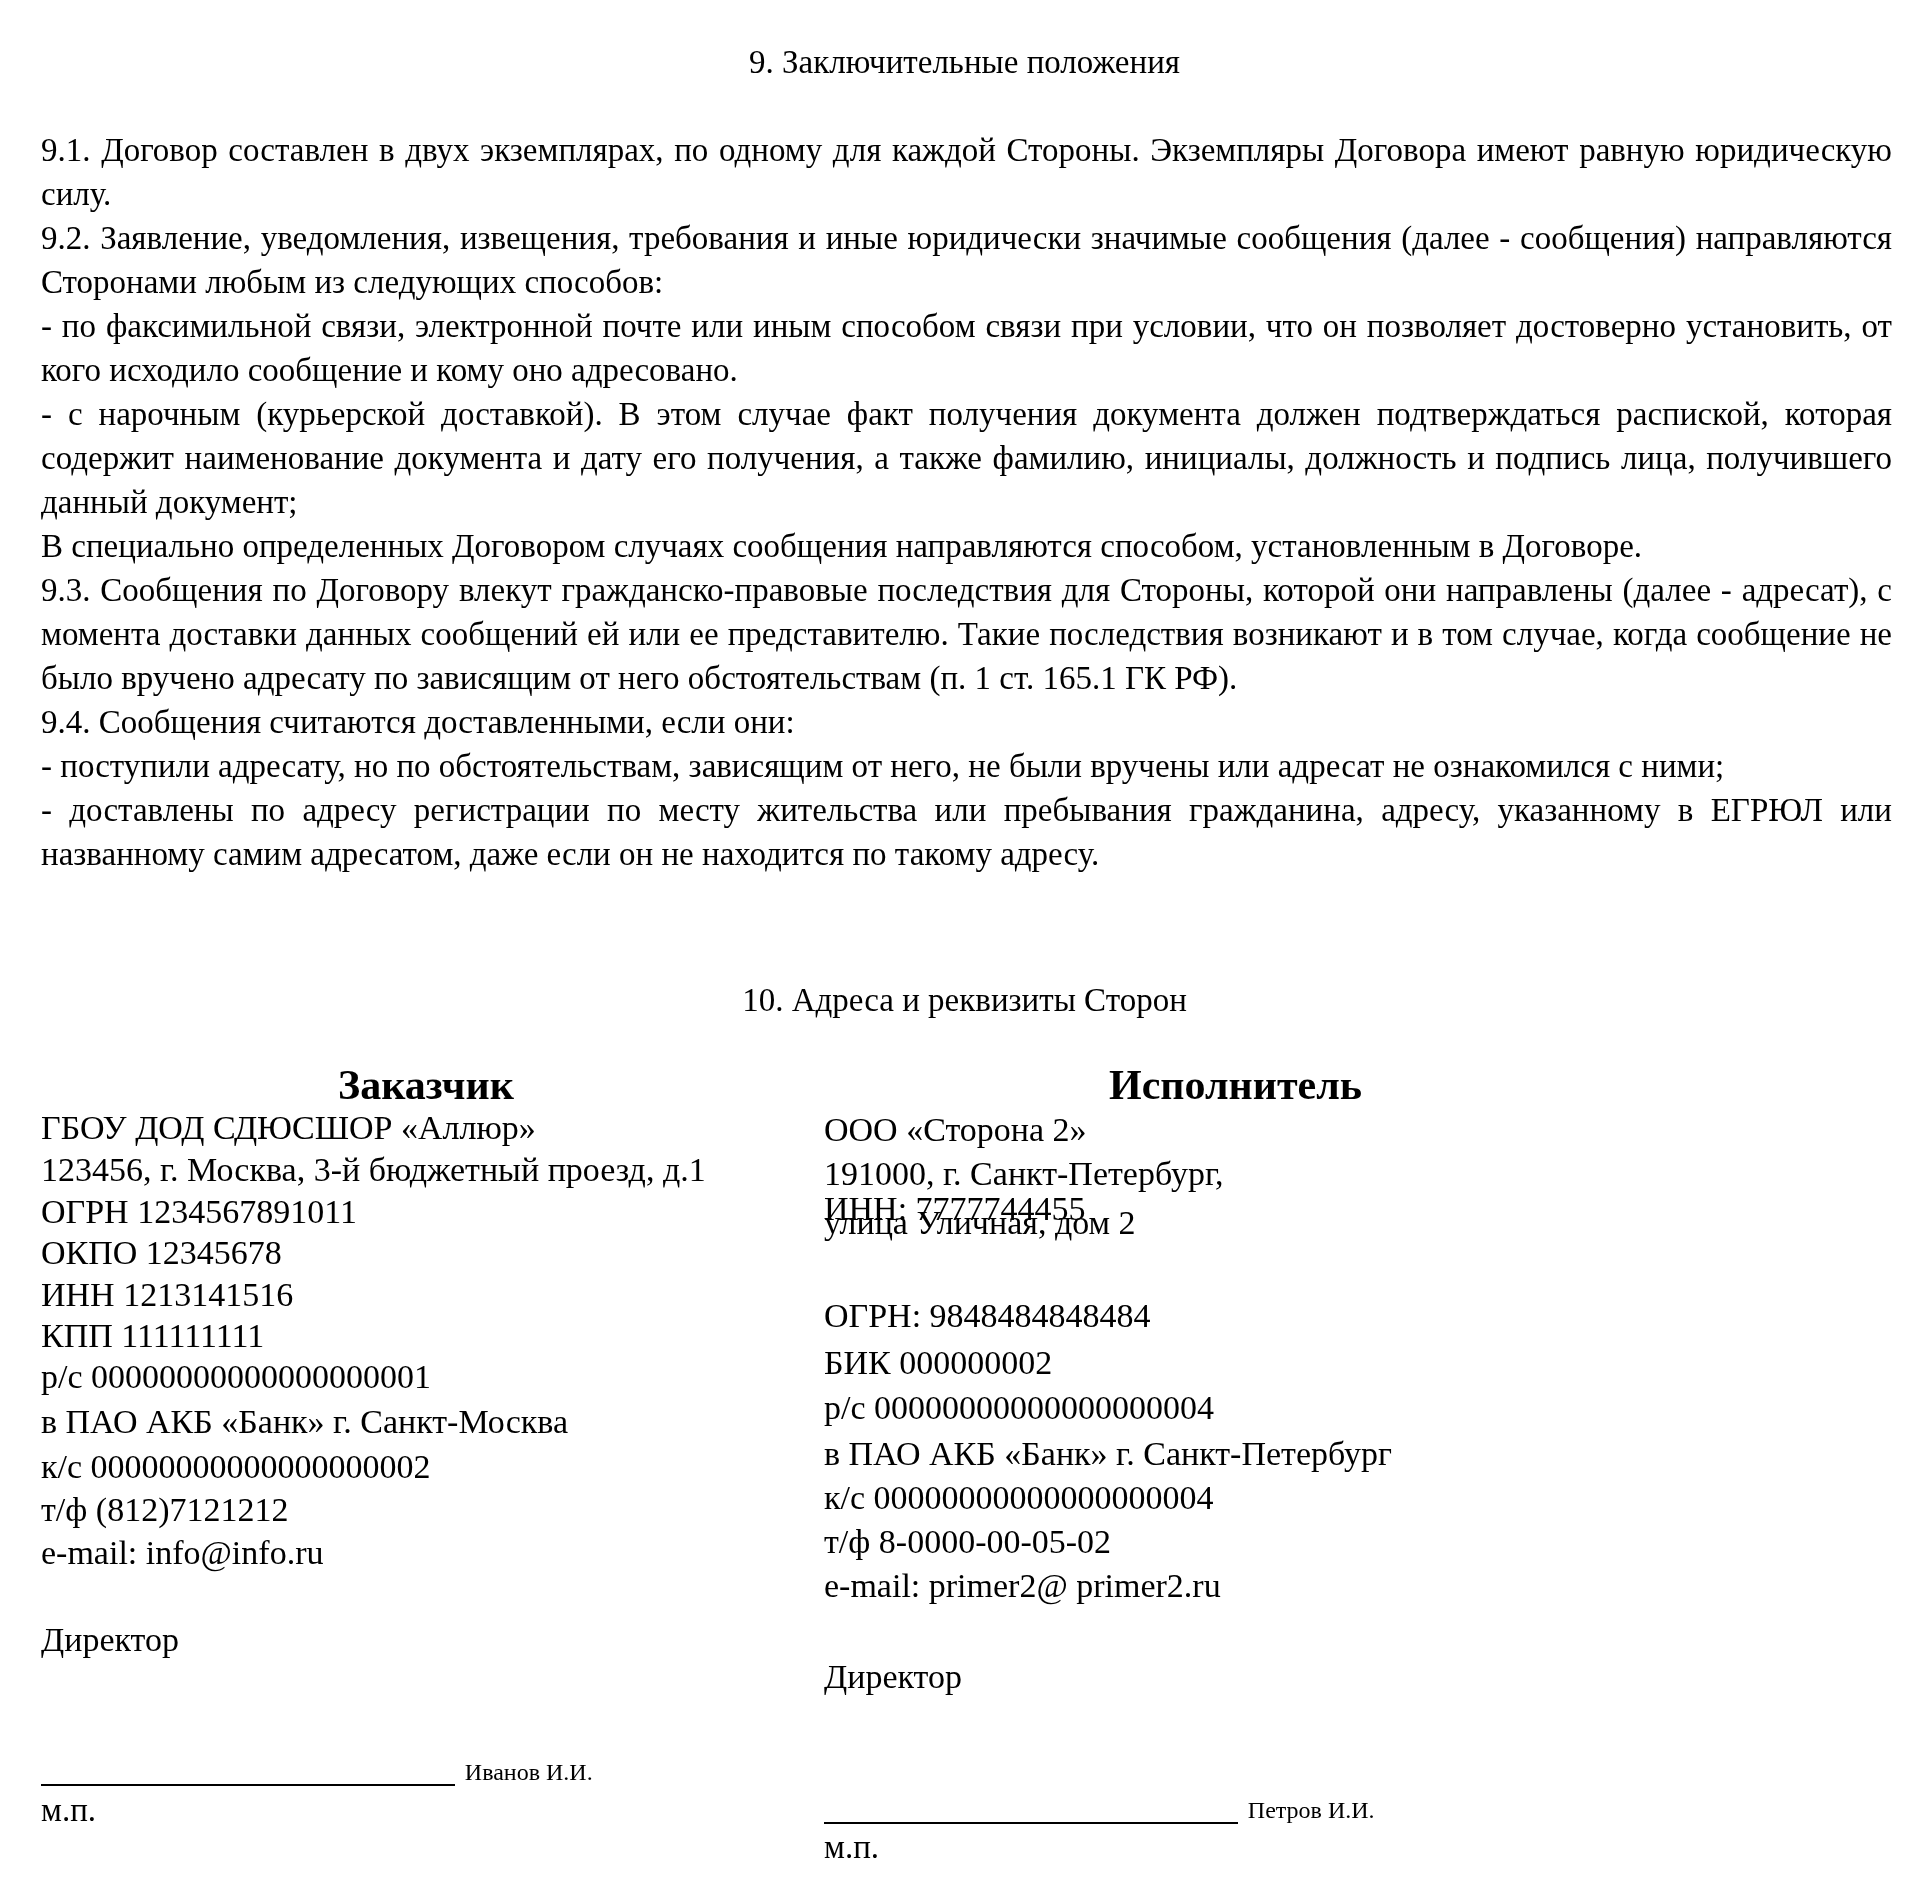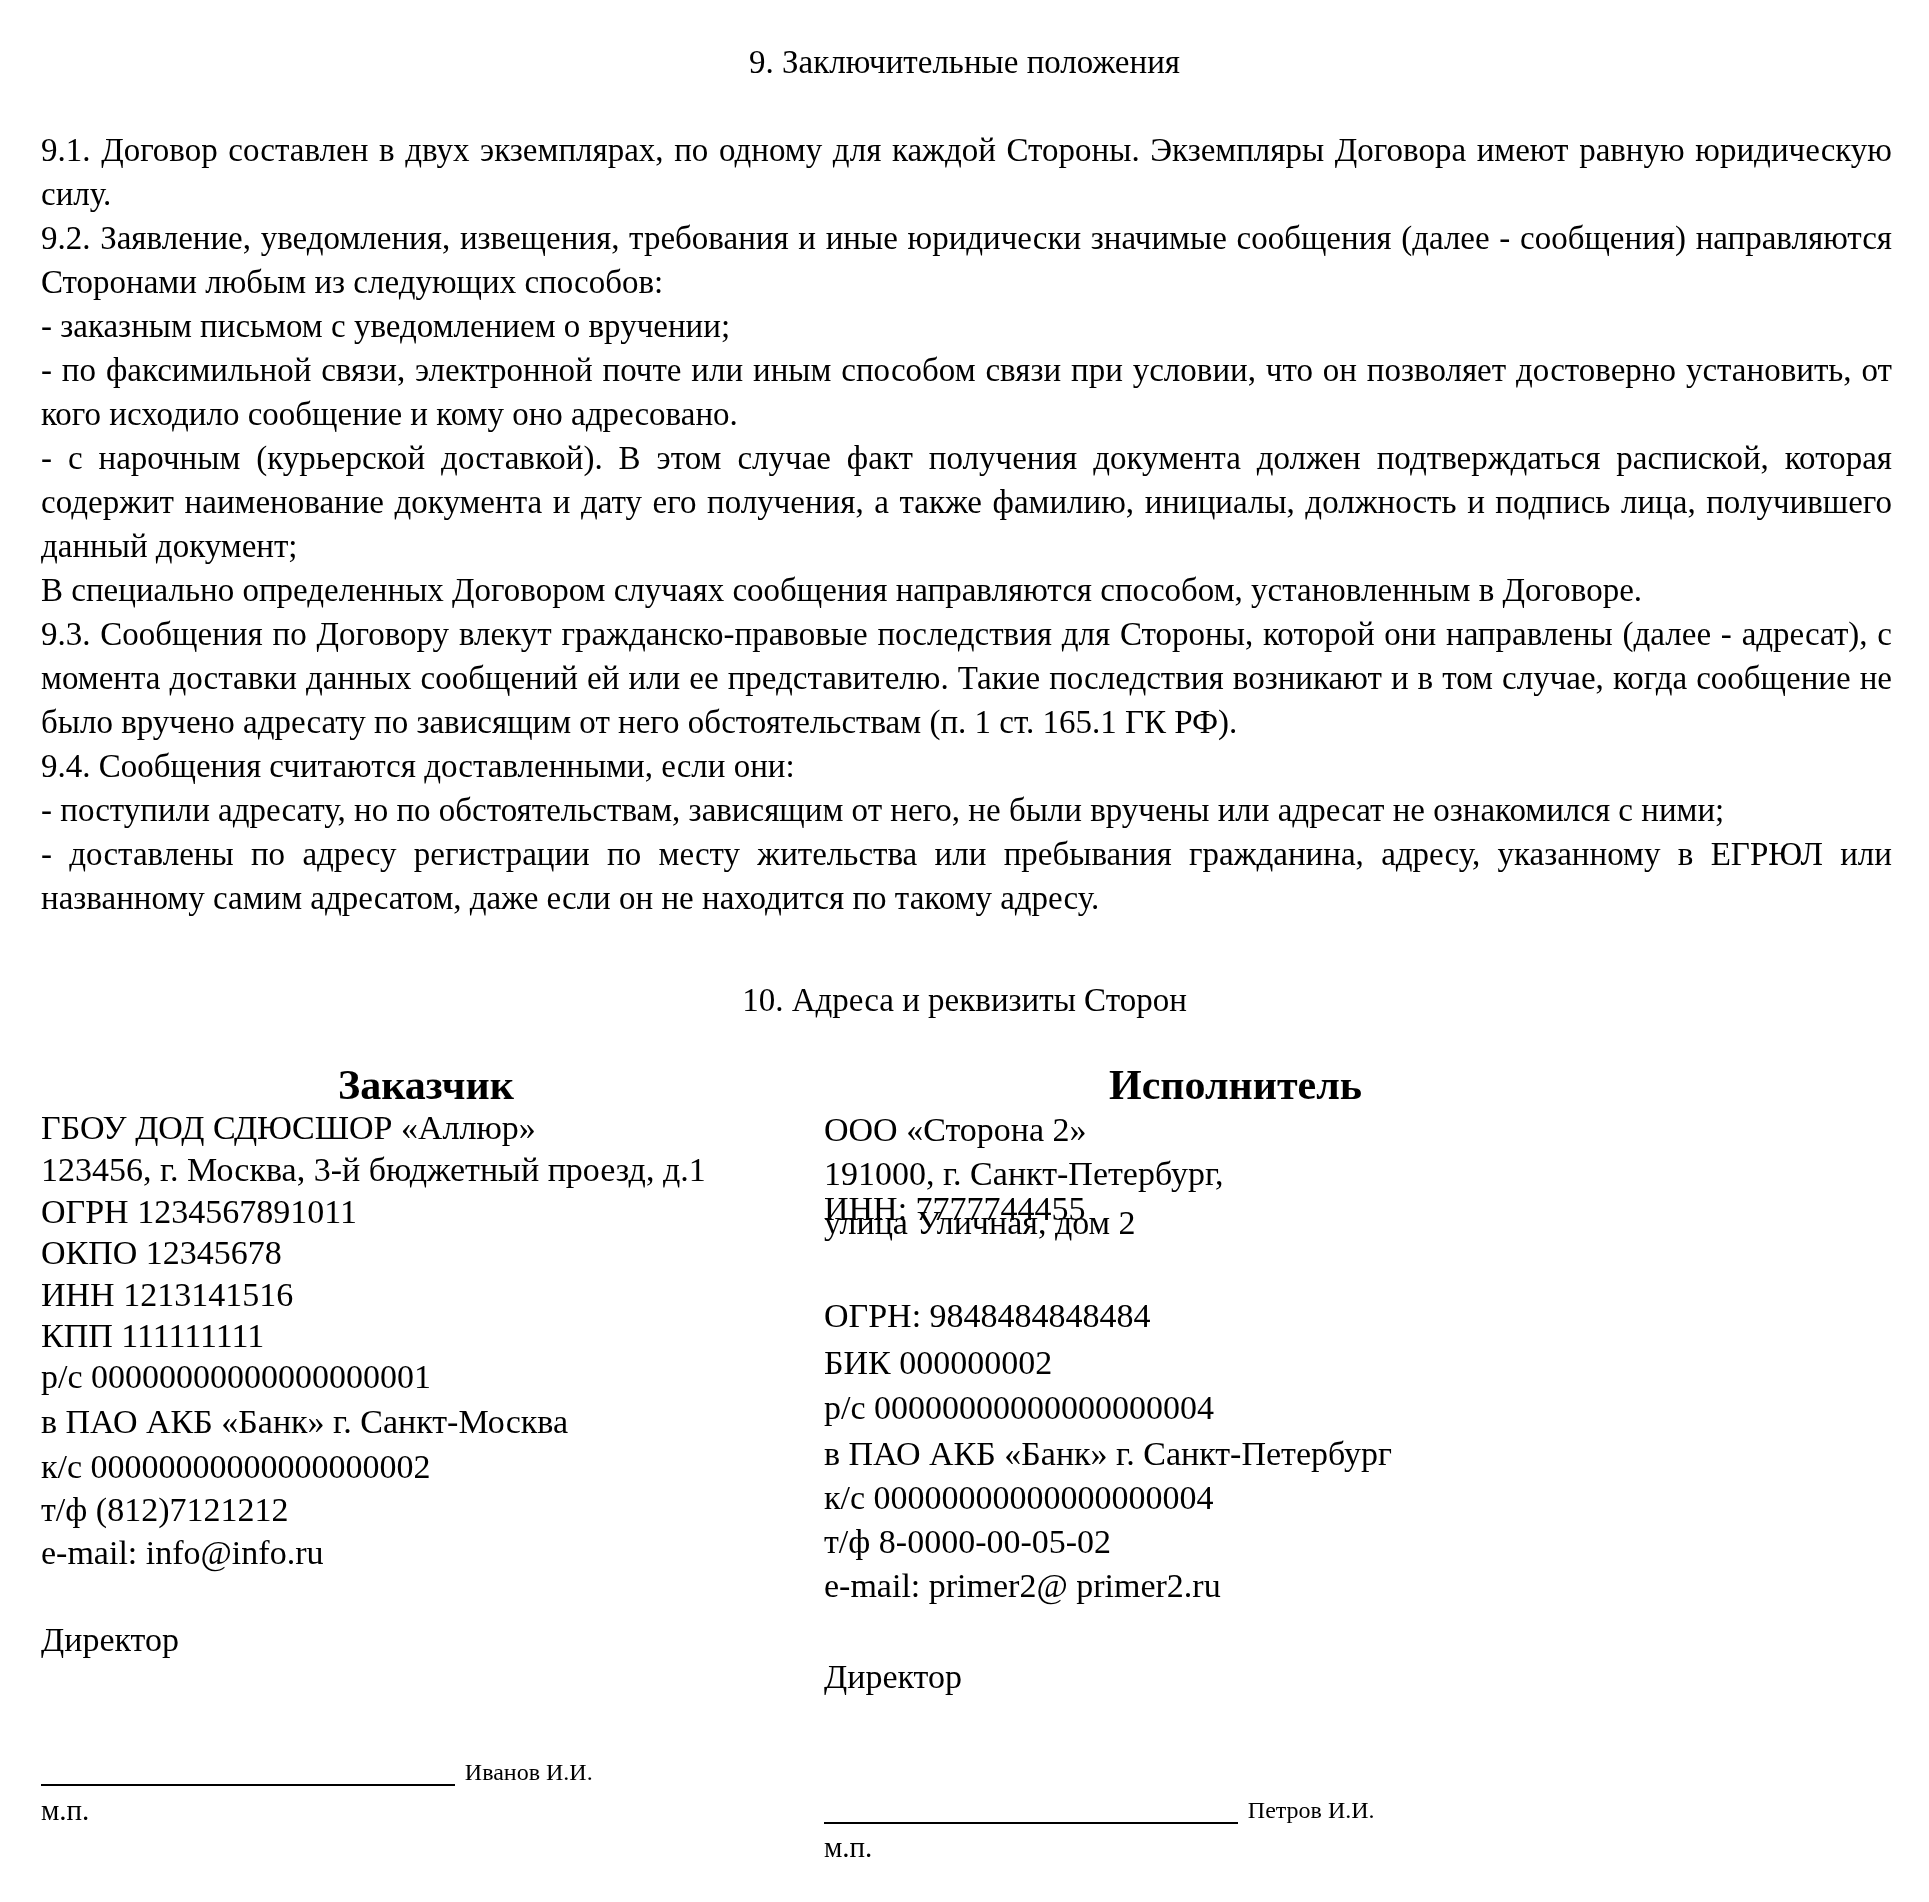--- a/index.html
+++ b/index.html
@@ -81,36 +81,35 @@
     display: inline-block;
     width: 414px;
     height: 0;
     border-bottom: 2px solid #000;
     margin-bottom: 5.9px;
     margin-right: 9.8px;
   }
   .stamp {
     position: absolute;
     left: 0;
-    font-size: 29px;
+    font-size: 33px;
     line-height: 35px;
     white-space: nowrap;
   }
 </style>
 </head>
 <body>
 
 <div class="page">
 
   <div class="heading" style="top:43px;">9. Заключительные положения</div>
 
   <div class="body-text">
     <p class="para">9.1. Договор составлен в двух экземплярах, по одному для каждой Стороны. Экземпляры Договора имеют равную юридическую силу.</p>
     <p class="para">9.2. Заявление, уведомления, извещения, требования и иные юридически значимые сообщения (далее - сообщения) направляются Сторонами любым из следующих способов:</p>
-    <p class="para single">- заказным письмом с уведомлением о вручении;</p>
     <p class="para">- по факсимильной связи, электронной почте или иным способом связи при условии, что он позволяет достоверно установить, от кого исходило сообщение и кому оно адресовано.</p>
     <p class="para">- с нарочным (курьерской доставкой). В этом случае факт получения документа должен подтверждаться распиской, которая содержит наименование документа и дату его получения, а также фамилию, инициалы, должность и подпись лица, получившего данный документ;</p>
     <p class="para single">В специально определенных Договором случаях сообщения направляются способом, установленным в Договоре.</p>
     <p class="para">9.3. Сообщения по Договору влекут гражданско-правовые последствия для Стороны, которой они направлены (далее - адресат), с момента доставки данных сообщений ей или ее представителю. Такие последствия возникают и в том случае, когда сообщение не было вручено адресату по зависящим от него обстоятельствам (п. 1 ст. 165.1 ГК РФ).</p>
     <p class="para single">9.4. Сообщения считаются доставленными, если они:</p>
     <p class="para single">- поступили адресату, но по обстоятельствам, зависящим от него, не были вручены или адресат не ознакомился с ними;</p>
     <p class="para">- доставлены по адресу регистрации по месту жительства или пребывания гражданина, адресу, указанному в ЕГРЮЛ или названному самим адресатом, даже если он не находится по такому адресу.</p>
   </div>
 
   <div class="heading" style="top:981px;">10. Адреса и реквизиты Сторон</div>

